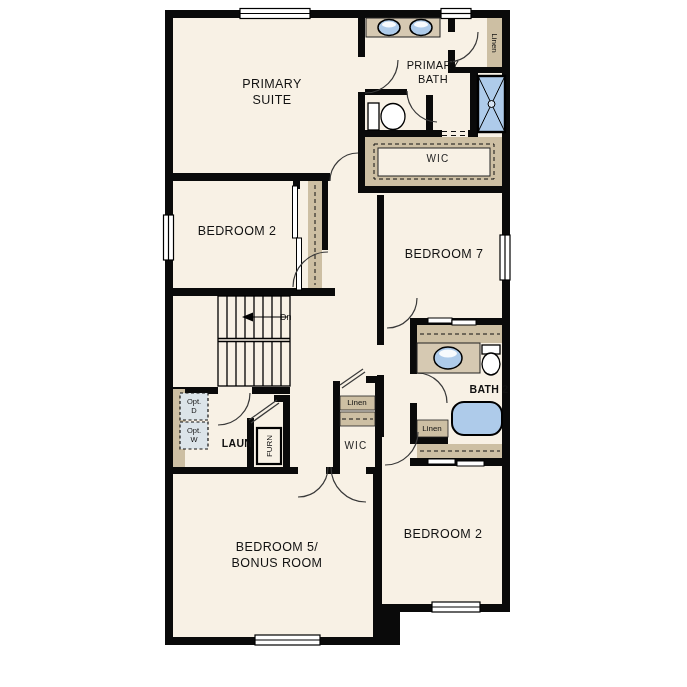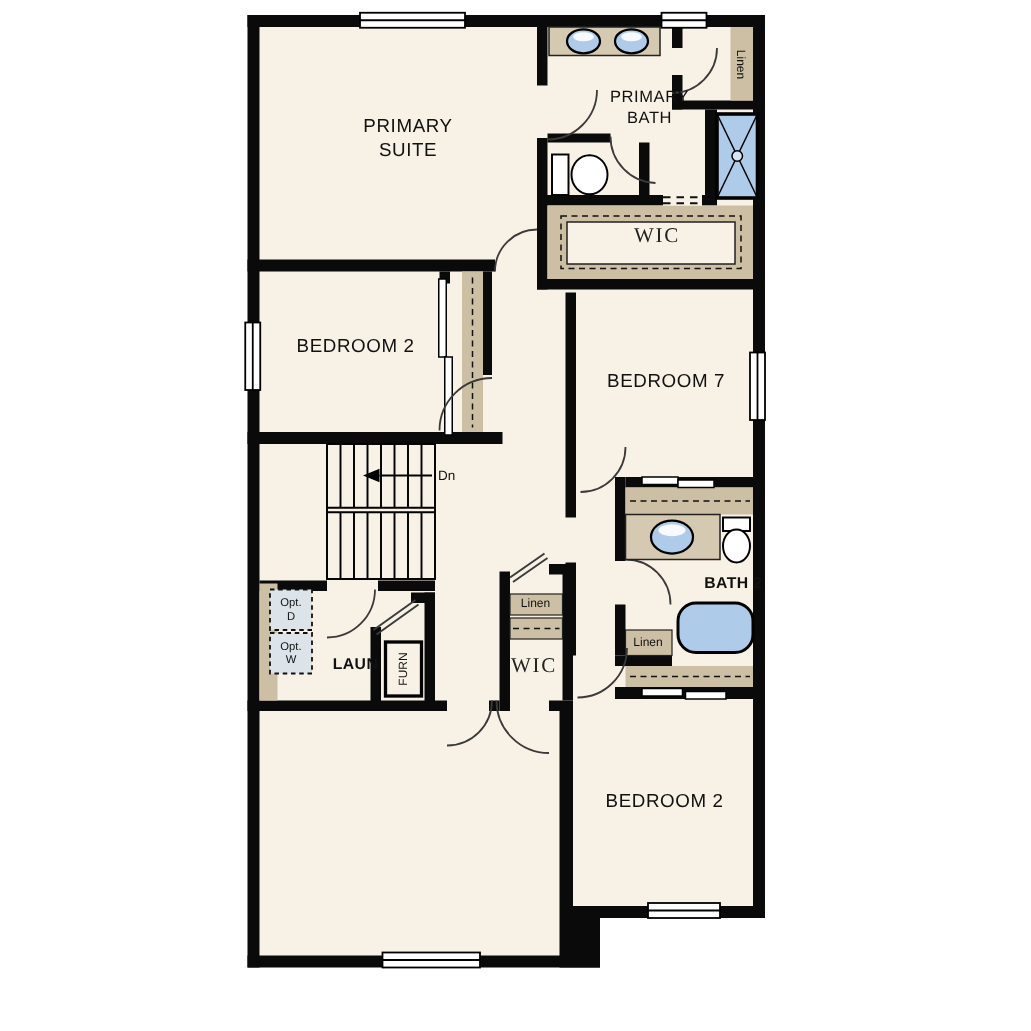--- a/index.html
+++ b/index.html
@@ -3,21 +3,21 @@
 <meta charset="utf-8">
 <style>
   html,body{margin:0;padding:0;background:#ffffff;}
   .canvas{position:relative;width:687px;height:687px;background:#ffffff;
           font-family:"Liberation Sans",sans-serif;overflow:hidden;}
   svg.plan{position:absolute;left:0;top:0;}
   .lbl{position:absolute;color:#111;transform:translate(-50%,-50%);
        text-align:center;white-space:pre-line;}
   .room{font-weight:normal;font-size:12.5px;letter-spacing:.4px;line-height:1.3;}
   .room-sm{font-weight:bold;font-size:10.5px;letter-spacing:.3px;padding-left:20px;}
-  .med{font-size:14px;letter-spacing:1.2px;color:#222;font-family:Liberation Serif, serif;}
+  .med{font-size:10px;letter-spacing:1.2px;color:#222;}
   .sm{font-size:8px;color:#111;}
   .tiny{font-size:7.5px;line-height:1.18;color:#111;}
   .vert-cw{transform:translate(-50%,-50%) rotate(90deg);}
   .vert-ccw{transform:translate(-50%,-50%) rotate(-90deg);}
   .anchor-left{transform:translate(0,-50%);text-align:left;}
   .title{font-weight:bold;font-size:15.5px;letter-spacing:.6px;color:#000;}
 </style>
 </head>
 <body>
 
@@ -218,27 +218,29 @@
   </g>
 </svg>
 
 <div class="lbl room" style="left:272px;top:92px">PRIMARY
 SUITE</div>
 <div class="lbl room" style="left:433px;top:72px;font-size:11px">PRIMARY
 BATH</div>
 <div class="lbl room" style="left:237px;top:231px">BEDROOM 2</div>
 <div class="lbl room" style="left:444px;top:254px">BEDROOM 7</div>
 <div class="lbl room" style="left:443px;top:534px">BEDROOM 2</div>
+<div class="lbl room" style="left:277px;top:555px">BEDROOM 5/
+BONUS ROOM</div>
 <div class="lbl room-sm" style="left:479px;top:389px">BATH 2</div>
 <div class="lbl room-sm" style="left:227px;top:443px">LAUN</div>
 <div class="lbl med" style="left:438px;top:158px">WIC</div>
 <div class="lbl med" style="left:356px;top:445px">WIC</div>
 <div class="lbl sm vert-cw" style="left:494px;top:43px">Linen</div>
 <div class="lbl sm" style="left:357px;top:402px">Linen</div>
 <div class="lbl sm" style="left:432px;top:428px">Linen</div>
 <div class="lbl sm vert-ccw" style="left:269px;top:446px">FURN</div>
-<div class="lbl sm anchor-left" style="left:292px;top:317px;font-size:9px">Dn</div>
+<div class="lbl sm anchor-left" style="left:280px;top:317px;font-size:9px">Dn</div>
 <div class="lbl tiny" style="left:194px;top:407px">Opt.
 D</div>
 <div class="lbl tiny" style="left:194px;top:436px">Opt.
 W</div>
 
 </div>
 
 </body></html>

